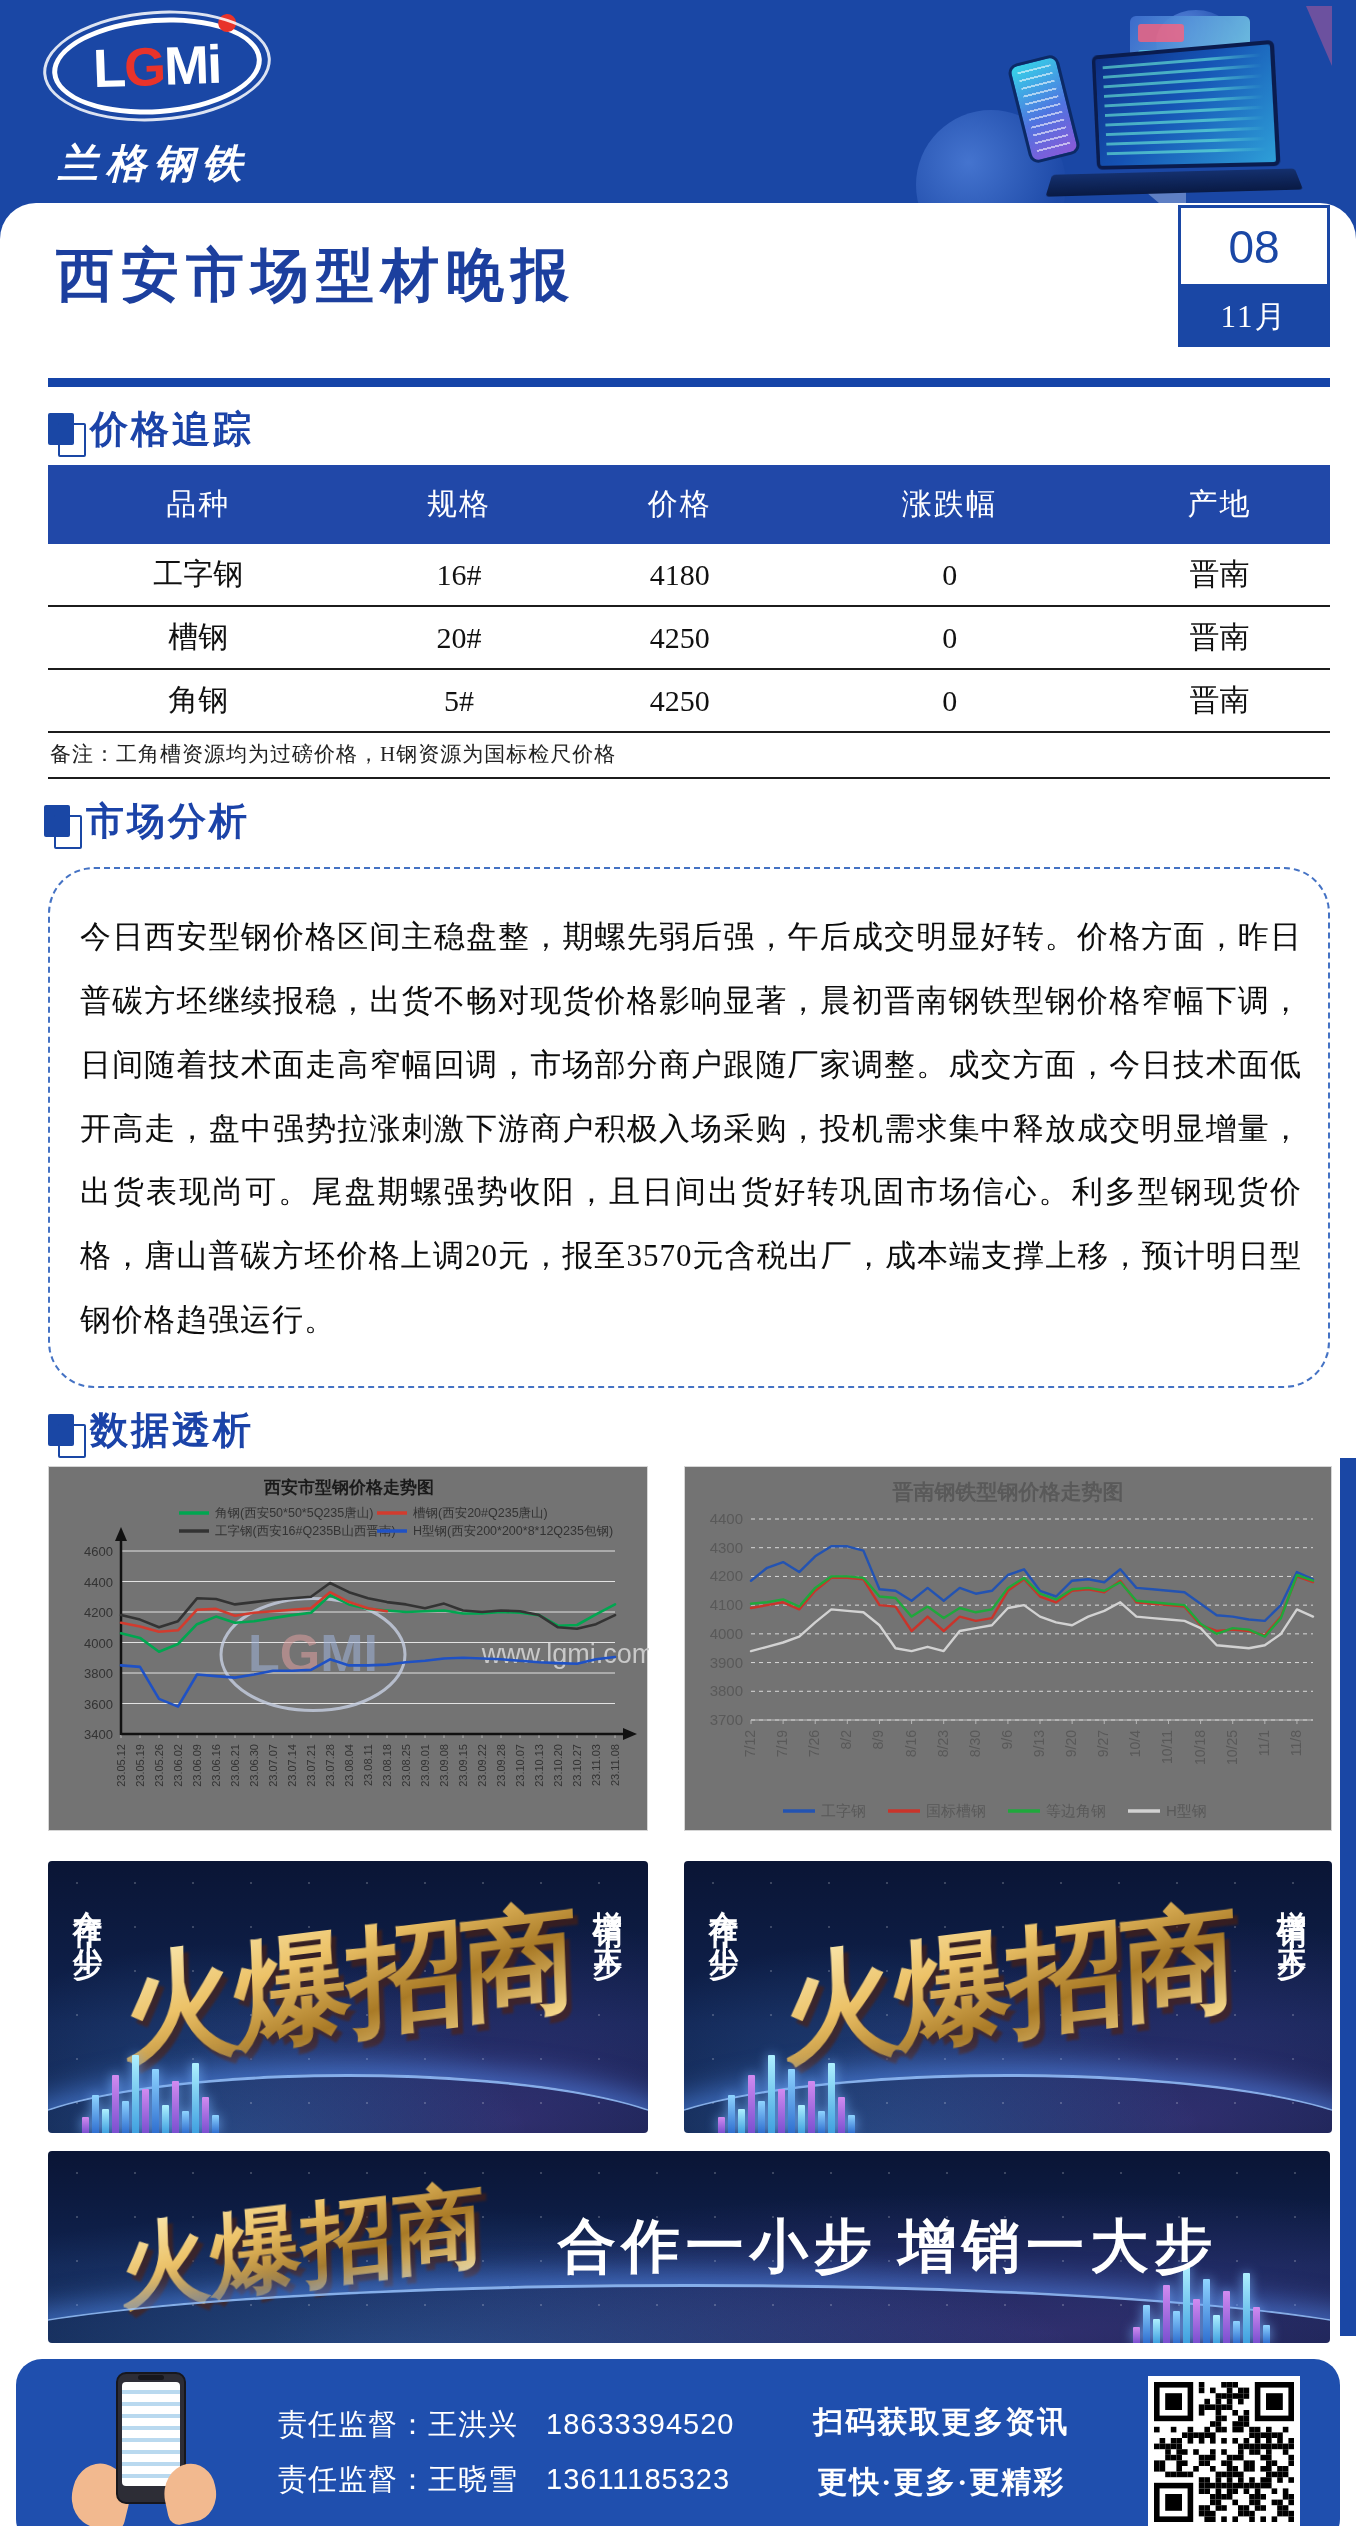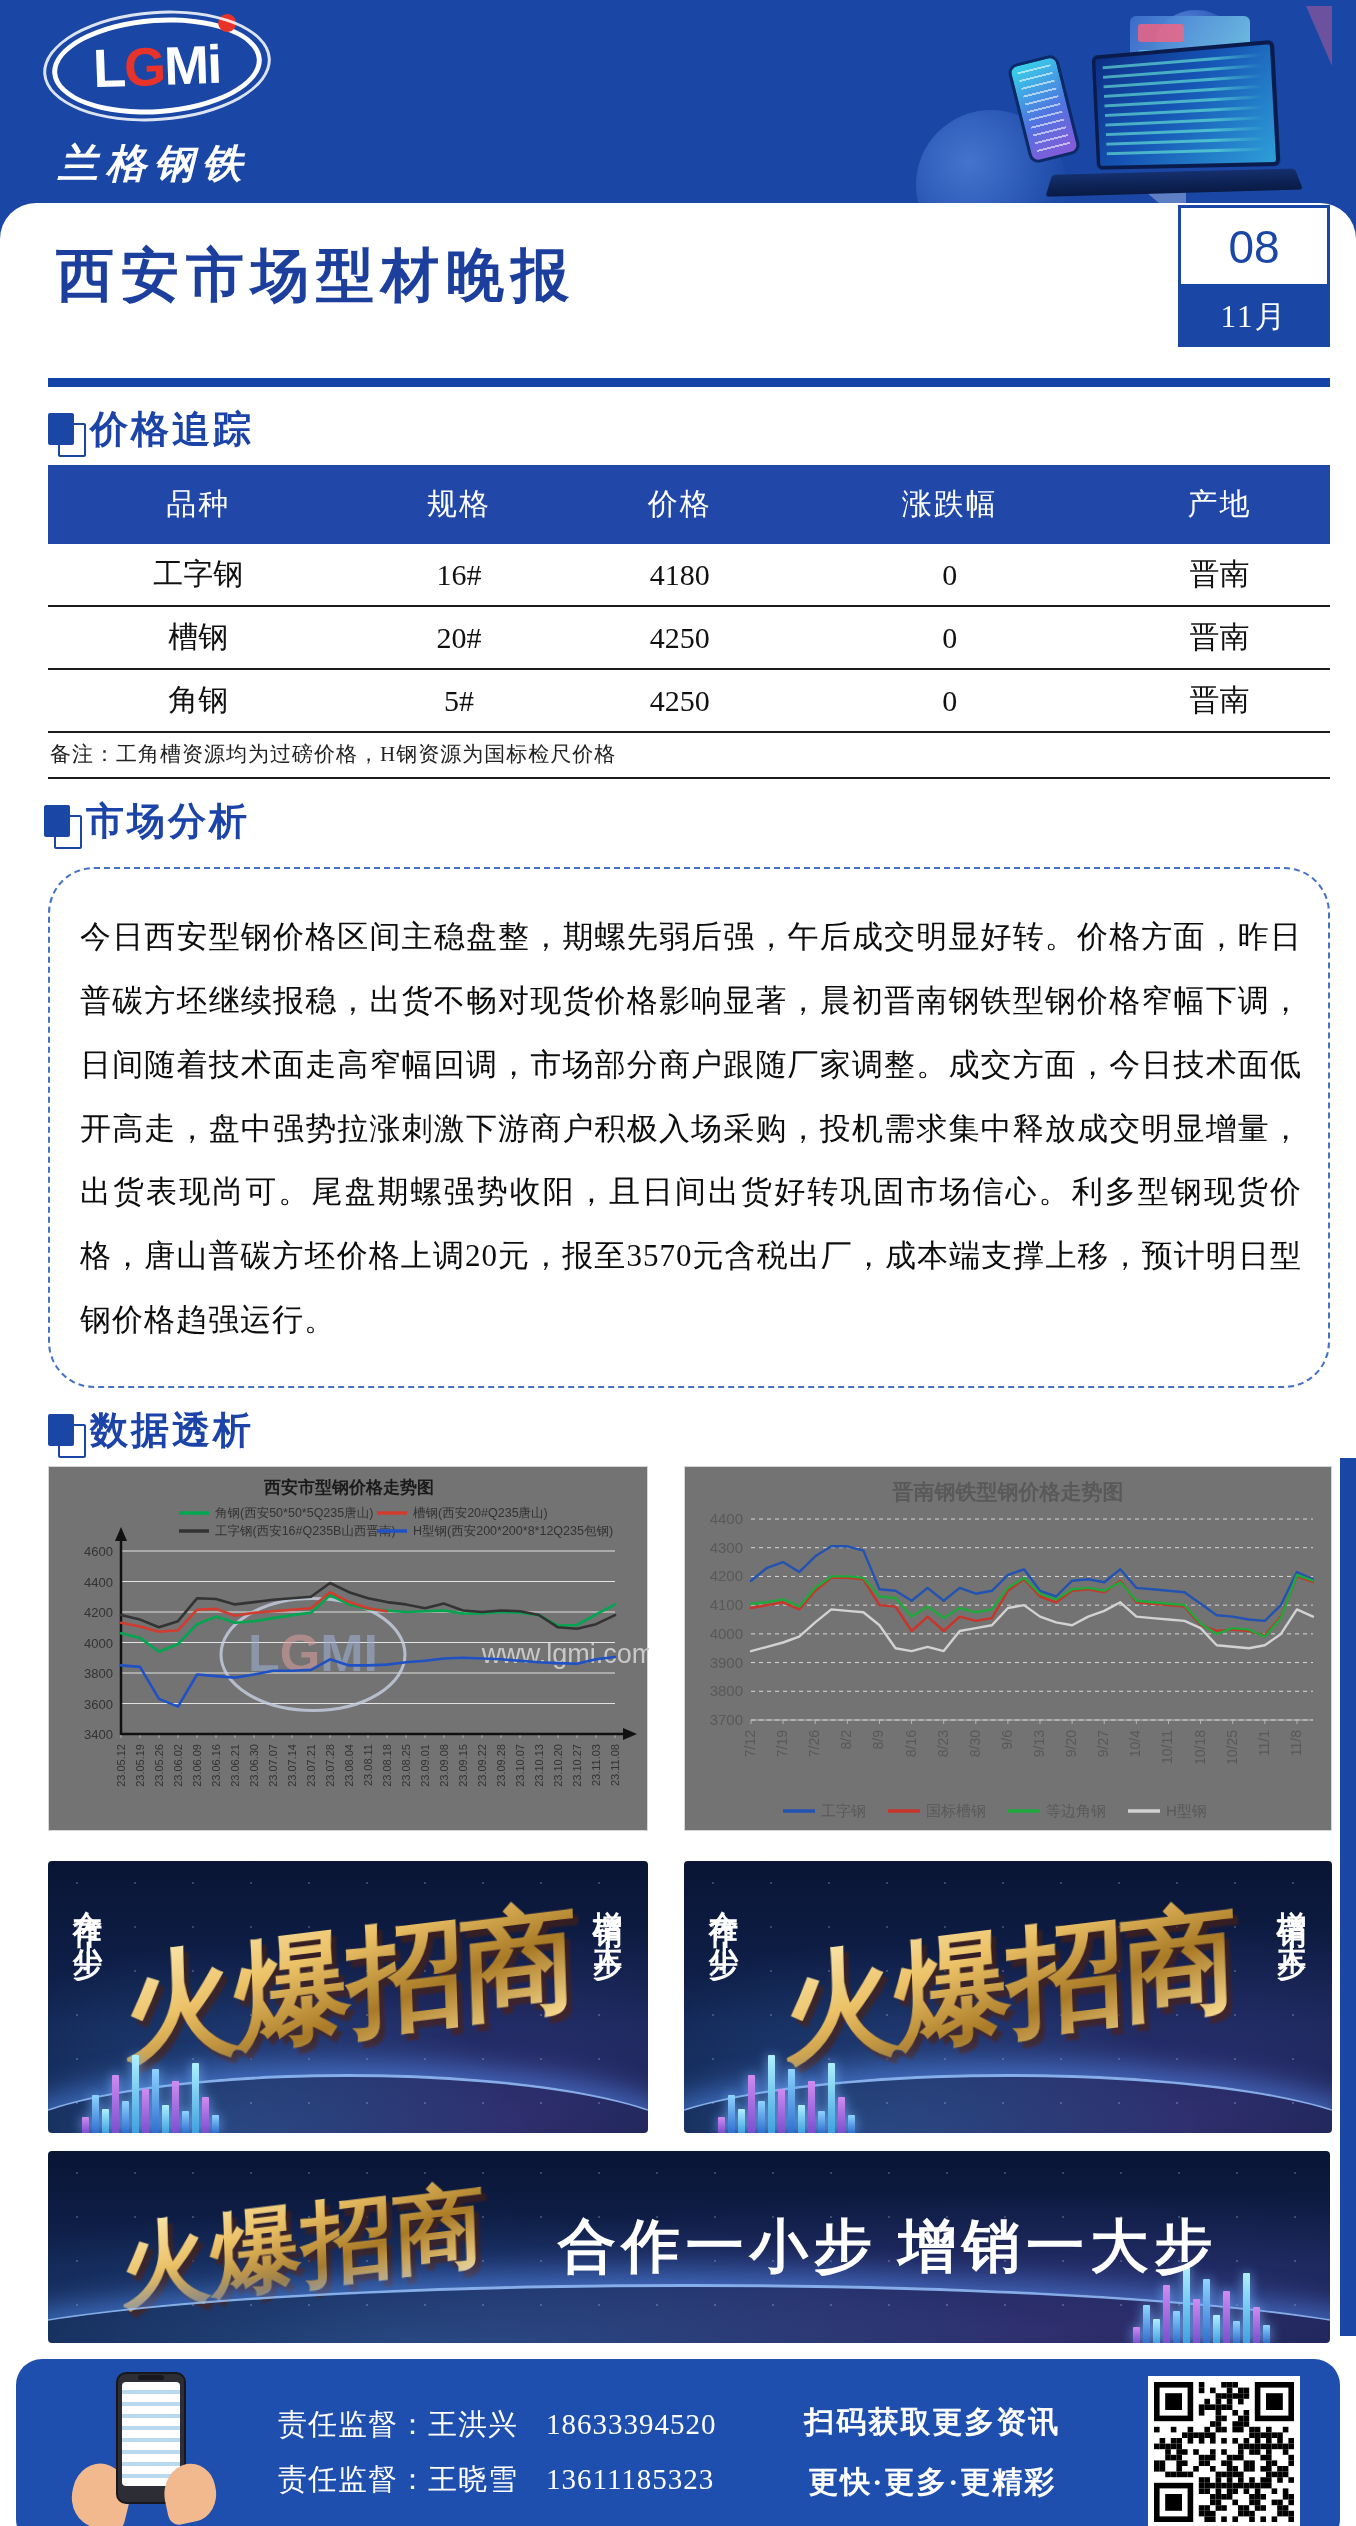--- a/index.html
+++ b/index.html
@@ -117,21 +117,21 @@
       display:flex; align-items:center; color:#ffffff; }
   .phone-illu { position:relative; width:170px; height:160px; margin-left:48px; flex:none; }
   .ph-body { position:absolute; left:52px; top:0; width:70px; height:132px; background:#2d2d36; border-radius:10px; border:2px solid #17171d; }
   .ph-screen { position:absolute; left:58px; top:10px; width:58px; height:104px; background:#cfe7f8; border-radius:4px;
       background-image:repeating-linear-gradient(180deg,#ffffff 0 8px, #b9d9ef 8px 12px); }
   .ph-notch { position:absolute; left:74px; top:3px; width:26px; height:5px; background:#17171d; border-radius:3px; }
   .hand { position:absolute; background:#f2b98f; }
   .hand.hl { left:8px; bottom:4px; width:58px; height:64px; border-radius:45% 55% 20% 50%; transform:rotate(14deg); }
   .hand.hr { right:18px; bottom:10px; width:52px; height:58px; border-radius:55% 45% 50% 20%; transform:rotate(-12deg); }
   .editor-info { margin-left:44px; font-size:29px; line-height:1.9; letter-spacing:1px; flex:none; }
-  .editor-info .num { font-family:Liberation Serif, serif; margin-left:28px; }
+  .editor-info .num { font-family:Liberation Sans, sans-serif; margin-left:28px; }
   .qr-caption { flex:1; text-align:center; font-size:30px; font-weight:bold; line-height:2.0; letter-spacing:2px; }
   .qr-box { width:152px; height:152px; background:#ffffff; margin-right:40px; flex:none; padding:6px; }
 </style>
 </head>
 <body>
 
 <div id="page">
 
   <div class="top-header">
     <div class="logo-block">

